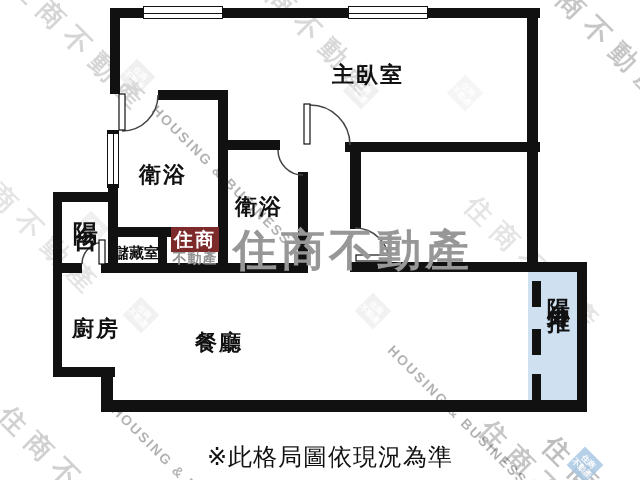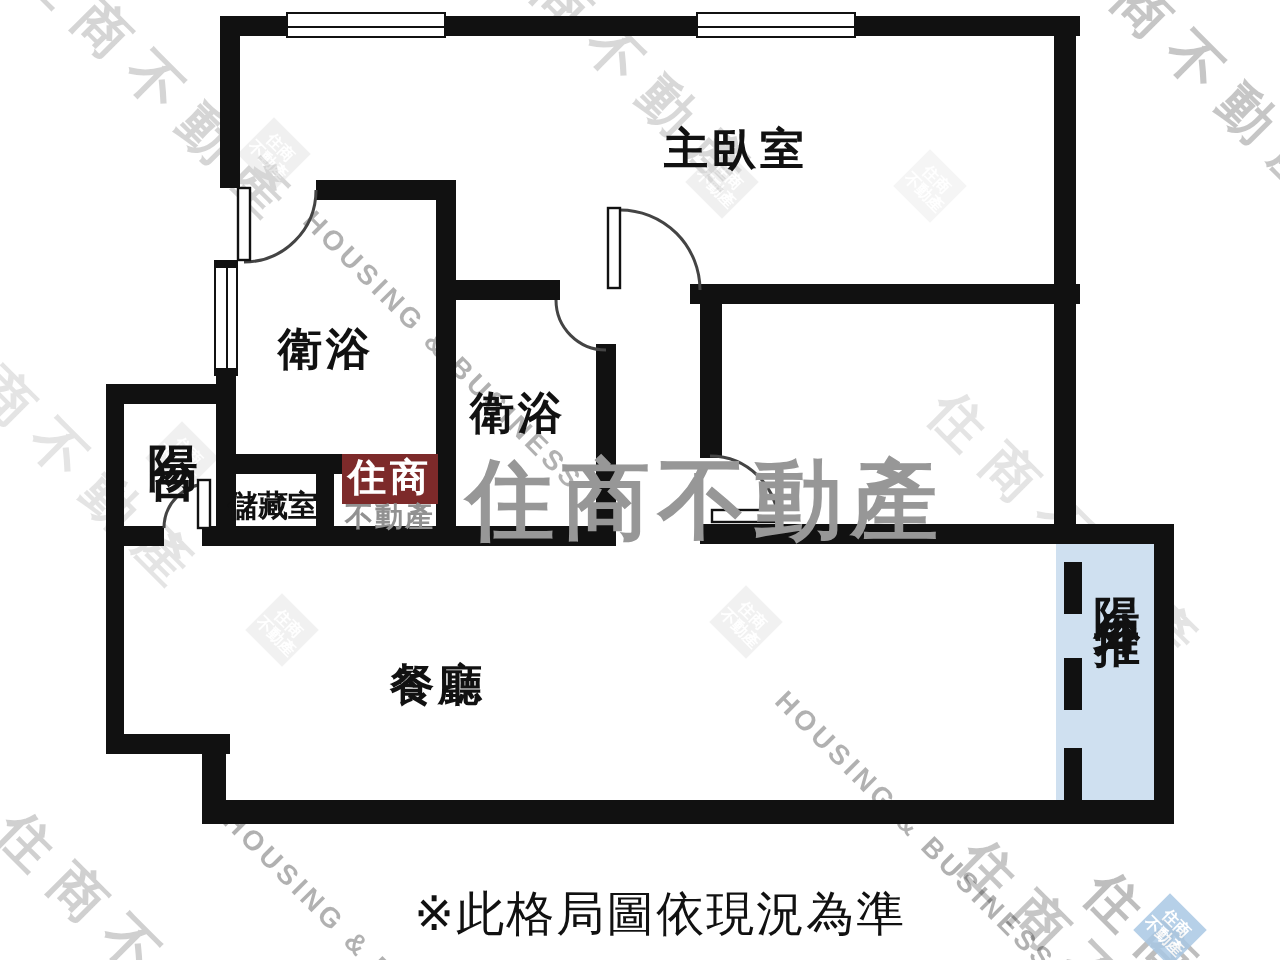--- a/index.html
+++ b/index.html
@@ -133,18 +133,19 @@
   <div class="brand-logo">
     <div class="box">住商</div>
     <div class="sub">不動產</div>
   </div>
 
   <div class="room-label" style="left:332px;top:60px;">主臥室</div>
   <div class="room-label" style="left:139px;top:160px;">衛浴</div>
   <div class="room-label" style="left:235px;top:192px;">衛浴</div>
   <div class="room-label v-label" style="left:70px;top:203px;font-size:25px;">陽台</div>
   <div class="room-label" style="left:114px;top:244px;font-size:15px;letter-spacing:0;">儲藏室</div>
+  <div class="room-label" style="left:72px;top:314px;">廚房</div>
   <div class="room-label" style="left:195px;top:328px;">餐廳</div>
   <div class="room-label v-label" style="left:544px;top:280px;font-size:23px;letter-spacing:4px;">陽台外推</div>
 
   <div class="caption">※此格局圖依現況為準</div>
 
 </div>
 
 </body></html>

